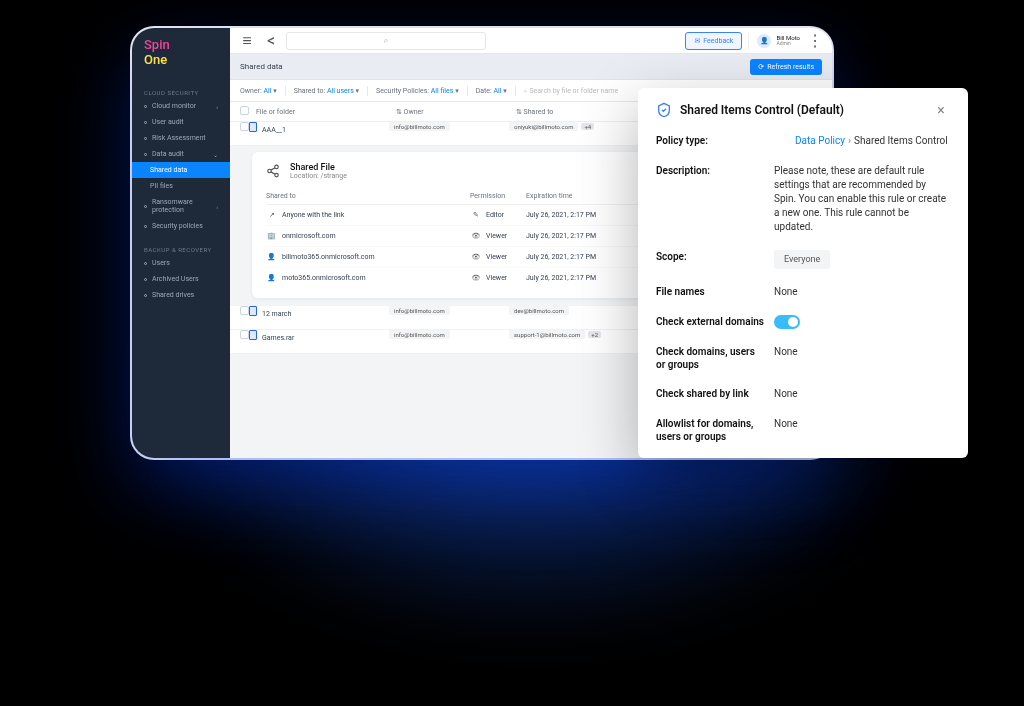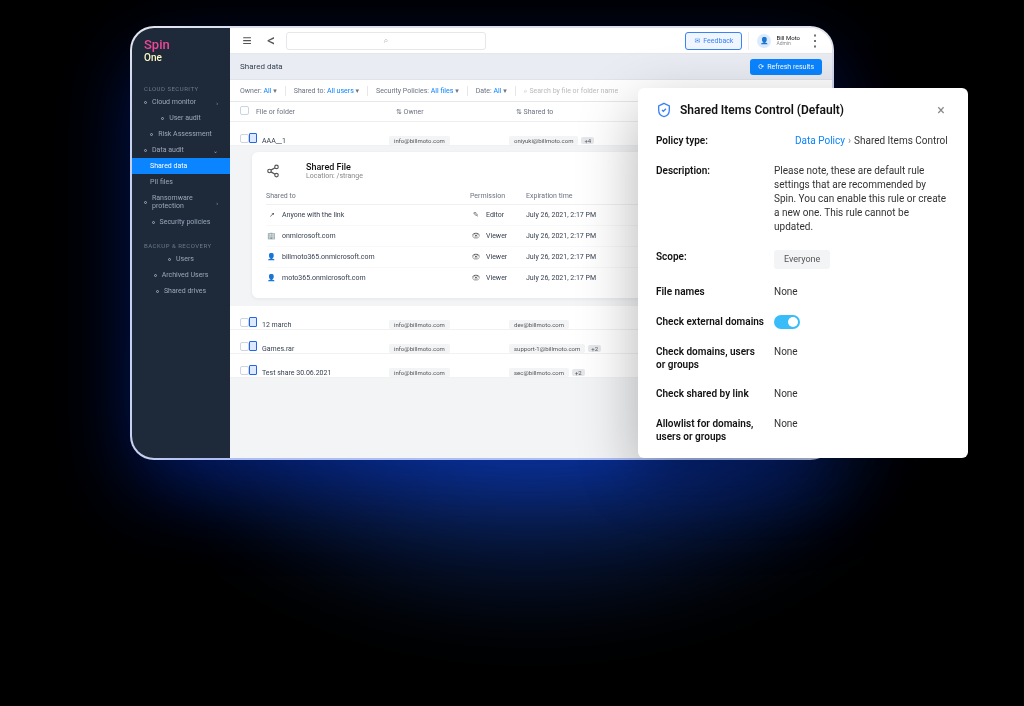--- a/index.html
+++ b/index.html
@@ -2,25 +2,25 @@
 <html><head>
 <meta charset="utf-8">
 <style>
   * { box-sizing: border-box; margin: 0; padding: 0; font-family: -apple-system, BlinkMacSystemFont, "Segoe UI", Roboto, sans-serif; }
   body { background: #000; width: 1024px; height: 706px; position: relative; overflow: hidden; }
   .glow { position: absolute; left: 120px; top: 120px; width: 820px; height: 520px; background: radial-gradient(ellipse at center, rgba(30,100,255,0.6) 0%, rgba(30,100,255,0.0) 70%); filter: blur(30px); }
   .tablet { position: absolute; left: 132px; top: 28px; width: 700px; height: 430px; background: #fff; border-radius: 22px; box-shadow: 0 30px 80px rgba(0,60,255,0.35), 0 0 0 2px #eee; overflow: hidden; }
   .sidebar { position: absolute; left: 0; top: 0; width: 98px; height: 100%; background: #1e2a3a; color: #9aa7b8; font-size: 7px; }
   .brand { padding: 10px 12px 14px; }
   .brand span:first-child { color: #ec4899; font-size: 13px; font-weight: 500; display:block; line-height:1.1;}
-  .brand span:last-child { color: #fef9c3; font-size: 10px; font-weight: 500; }
+  .brand span:last-child { color: #fde047; font-size: 13px; font-weight: 500; }
   .side-section { padding: 4px 0; }
   .side-head { font-size: 6px; letter-spacing: 0.5px; color: #6b7a8c; padding: 4px 12px 2px; text-transform: uppercase; }
   .side-item { padding: 4px 12px 4px 18px; display: flex; align-items: center; gap: 5px; cursor: pointer; position: relative; }
-  .side-item.top { padding-left: 12px; justify-content: center; }
+  .side-item.top { padding-left: 12px; }
   .side-item.active { background: #0a84ff; color: #fff; }
   .side-item .dot { width:3px; height:3px; border:1px solid currentColor; border-radius:1px; flex-shrink:0;}
   .side-item.top .dot{ border-radius:50%; }
   .side-chevron { margin-left:auto; font-size:6px; }
   .app { position: absolute; left: 98px; top: 0; right: 0; bottom: 0; background: #f3f4f6; display:flex; flex-direction:column; }
   .topbar { height: 26px; background: #fff; border-bottom: 1px solid #e5e7eb; display:flex; align-items:center; padding: 0 8px; gap:6px; }
   .icon-btn { width:18px; height:18px; display:flex; align-items:center; justify-content:center; color:#555; border:1px solid transparent; border-radius:3px; cursor:pointer; }
   .search-top { flex: 0 0 200px; height:18px; border:1px solid #e5e7eb; border-radius:3px; display:flex; align-items:center; justify-content:center; color:#9ca3af; font-size:8px;}
   .spacer { flex:1 }
   .feedback-btn { height:18px; padding:0 8px; border:1px solid #3b82f6; border-radius:3px; color:#3b82f6; font-size:7px; display:flex; align-items:center; gap:3px; cursor:pointer; background: #eff6ff;}
@@ -36,27 +36,27 @@
   .filter-item .val { color:#0a84ff;margin-top:8px; }
   .filter-sep { width:1px; height:10px; background:#e5e7eb; }
   .filterbar .flexg { flex:1; }
   .headerrow { height:20px; display:flex; align-items:center; padding:0 10px; font-size:7px; color:#6b7280; gap:0; background:#fff; border-bottom:1px solid #eee;}
   .headerrow .c-chk { width:16px; }
   .col-file { width:140px; }
   .col-owner { width:120px; }
   .col-sharedto { width:150px; }
   .col-shdate { flex:1; }
   .chk { width:9px; height:9px; border:1px solid #cbd5e1; border-radius:2px; display:inline-block;}
-  .row { height:24px; display:flex; align-items:flex-end; padding:0 10px; font-size:7px; color:#374151; background:#fff; border-bottom:1px solid #f1f1f1;}
+  .row { height:24px; display:flex; align-items:flex-start; padding:0 10px; font-size:7px; color:#374151; background:#fff; border-bottom:1px solid #f1f1f1;}
   .file-ic { width:8px; height:10px; border:1px solid #3b82f6; border-radius:1px; display:inline-block; margin-right:5px; position:relative;}
   .file-ic.doc { border-color:#2563eb; background:linear-gradient(#dbeafe,#dbeafe);}
   .chip { display:inline-block; padding:1px 5px; background:#f3f4f6; border-radius:2px; margin-right:3px; font-size:6px; color:#555;}
   .badge { display:inline-block; padding:0 3px; background:#e5e7eb; border-radius:2px; font-size:6px; color:#555;}
   .shared-card { margin: 6px 10px 8px 22px; background:#fff; border-radius:6px; box-shadow:0 1px 4px rgba(0,0,0,0.06); padding:10px 14px; }
-  .sc-head { display:flex; align-items:center; gap:26px; padding-bottom:8px;}
+  .sc-head { display:flex; align-items:center; gap:10px; padding-bottom:8px;}
   .share-ic { width:14px; text-align:center; color:#555;}
   .sc-title { font-size:9px; color:#111; font-weight:500;}
   .sc-sub { font-size:7px; color:#888;}
   .sc-table-head { display:flex; font-size:7px; color:#6b7280; padding:4px 0; border-bottom:1px solid #f0f0f0;}
   .stcol-a { width:170px; }
   .stcol-b { width:90px;padding-left:34px; }
   .stcol-c { flex:1; }
   .sc-row { display:flex; align-items:center; font-size:7px; color:#374151; padding:6px 0; border-bottom:1px solid #f8f8f8;}
   .sc-row:last-child{border-bottom:none;}
   .mini-ic { width:12px; display:inline-flex; justify-content:center; color:#555; margin-right:4px;}
@@ -252,27 +252,20 @@
       <span class="col-sharedto"><span class="chip">dev@billmoto.com</span></span>
       <span class="col-shdate">Sep</span>
     </div>
     <div class="row">
       <span class="c-chk"><span class="chk"></span></span>
       <span class="col-file"><span class="file-ic doc"></span><span>Games.rar</span></span>
       <span class="col-owner"><span class="chip">info@billmoto.com</span></span>
       <span class="col-sharedto"><span class="chip">support-1@billmoto.com</span><span class="badge">+2</span></span>
       <span class="col-shdate">Sep</span>
     </div>
-    <div class="row">
-      <span class="c-chk"><span class="chk"></span></span>
-      <span class="col-file"><span class="file-ic doc"></span><span>Test share 30.06.2021</span></span>
-      <span class="col-owner"><span class="chip">info@billmoto.com</span></span>
-      <span class="col-sharedto"><span class="chip">sec@billmoto.com</span><span class="badge">+2</span></span>
-      <span class="col-shdate">Sep</span>
-    </div>
   </div>
 </div>
 
 <div class="panel">
   <div class="panel-head">
     <span class="shield">
       <svg viewBox="0 0 24 24" width="16" height="16" fill="none" stroke="currentColor" stroke-width="2">
           <path d="M12 2l8 4v6c0 5-3.5 9-8 10-4.5-1-8-5-8-10V6l8-4z"></path>
           <path d="M9 12l2 2 4-4"></path>
         </svg>

